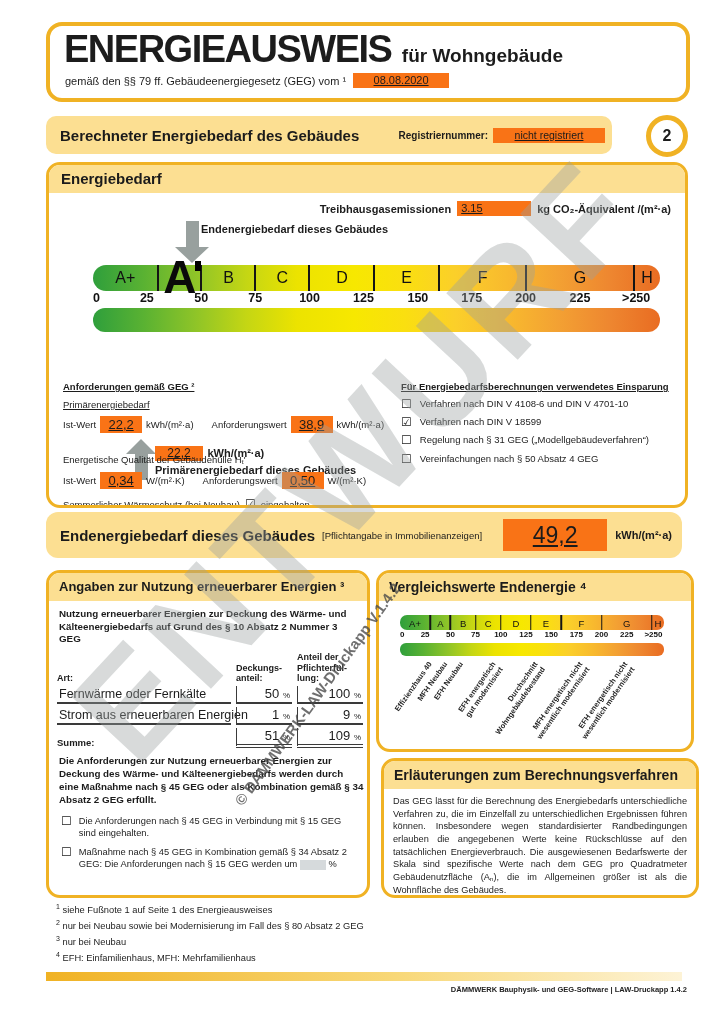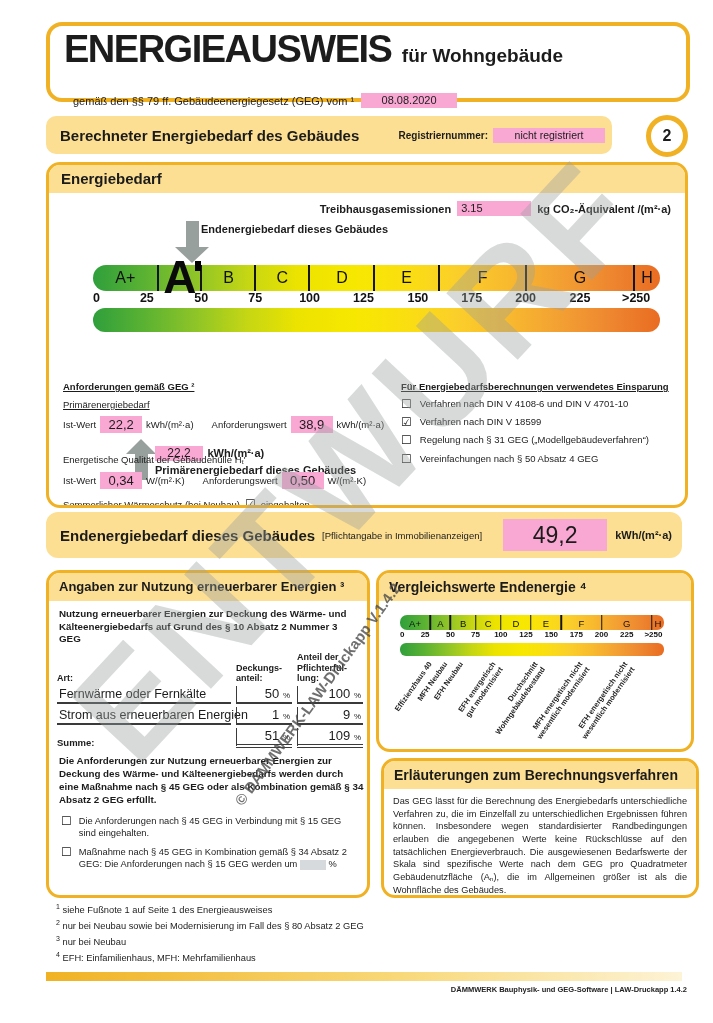--- a/index.html
+++ b/index.html
@@ -1,21 +1,21 @@
 <!DOCTYPE html>
 <html><head>
 <meta charset="utf-8">
 <style>
   html,body{margin:0;padding:0;}
   body{width:713px;height:1023px;position:relative;background:#fff;
        font-family:"Liberation Sans", sans-serif;color:#1c1c1c;overflow:hidden;}
   .abs{position:absolute;}
   .box{position:absolute;background:#fff;border:3px solid #f0b224;border-radius:14px;overflow:hidden;}
   .band{background:#fcdf92;font-weight:bold;color:#1b1b1b;}
-  .field{background:#f9a8d4;display:inline-block;text-align:center;}
+  .field{background:#f97316;display:inline-block;text-align:center;text-decoration:underline;}
   .bold{font-weight:bold;}
   .grad{background:linear-gradient(90deg,#2f9f3c 0%,#5ab232 9%,#8ec428 18%,#c4d614 27%,
         #ece300 36%,#f7e800 46%,#fadf10 55%,#fbcf2a 64%,#f8ba2e 73%,#f3a133 82%,#ee8730 91%,#e96c22 100%);}
   .tick{position:absolute;top:0;bottom:0;width:2px;background:#151515;transform:translateX(-50%);}
   .cl{position:absolute;top:50%;transform:translate(-50%,-50%);font-size:16px;color:#111;}
   .num{position:absolute;transform:translateX(-50%);font-weight:bold;font-size:12.5px;color:#111;white-space:nowrap;}
   .mini .cl{font-size:9.5px;}
   .mini .num{font-size:8px;}
   .shaft{width:13px;background:#98a09e;margin:0 auto;}
   .headdown{width:0;height:0;border-left:17px solid transparent;border-right:17px solid transparent;border-top:16px solid #98a09e;}
@@ -36,21 +36,21 @@
   .wm{position:absolute;pointer-events:none;z-index:50;}
 </style>
 </head>
 <body>
 
 <div class="abs" style="left:46px;top:22px;width:636px;height:72px;border:4px solid #f0b224;border-radius:16px;background:#fff;">
   <div class="abs" style="left:14px;top:2px;white-space:nowrap;">
     <span style="font-size:38px;font-weight:900;letter-spacing:-1.5px;">ENERGIEAUSWEIS</span>
     <span style="font-size:19px;font-weight:bold;margin-left:6px;">für Wohngebäude</span>
   </div>
-  <div class="abs" style="left:23px;top:47px;font-size:11px;display:flex;align-items:center;gap:7px;margin-top:20px;">
+  <div class="abs" style="left:15px;top:47px;font-size:11px;display:flex;align-items:center;gap:7px;">
     <span>gemäß den §§ 79 ff. Gebäudeenergiegesetz (GEG) vom ¹</span>
     <span class="field" style="width:96px;height:15px;font-size:11px;line-height:15px;">08.08.2020</span>
   </div>
 </div>
 
 <div class="abs band" style="left:46px;top:116px;width:566px;height:38px;border-radius:10px;display:flex;align-items:center;padding:0 7px 0 14px;box-sizing:border-box;">
   <span style="font-size:15px;">Berechneter Energiebedarf des Gebäudes</span>
   <span style="font-size:10px;margin-left:auto;">Registriernummer:</span>
   <span class="field" style="width:112px;height:15px;font-size:10.5px;line-height:15px;font-weight:normal;margin-left:5px;">nicht registriert</span>
 </div>

